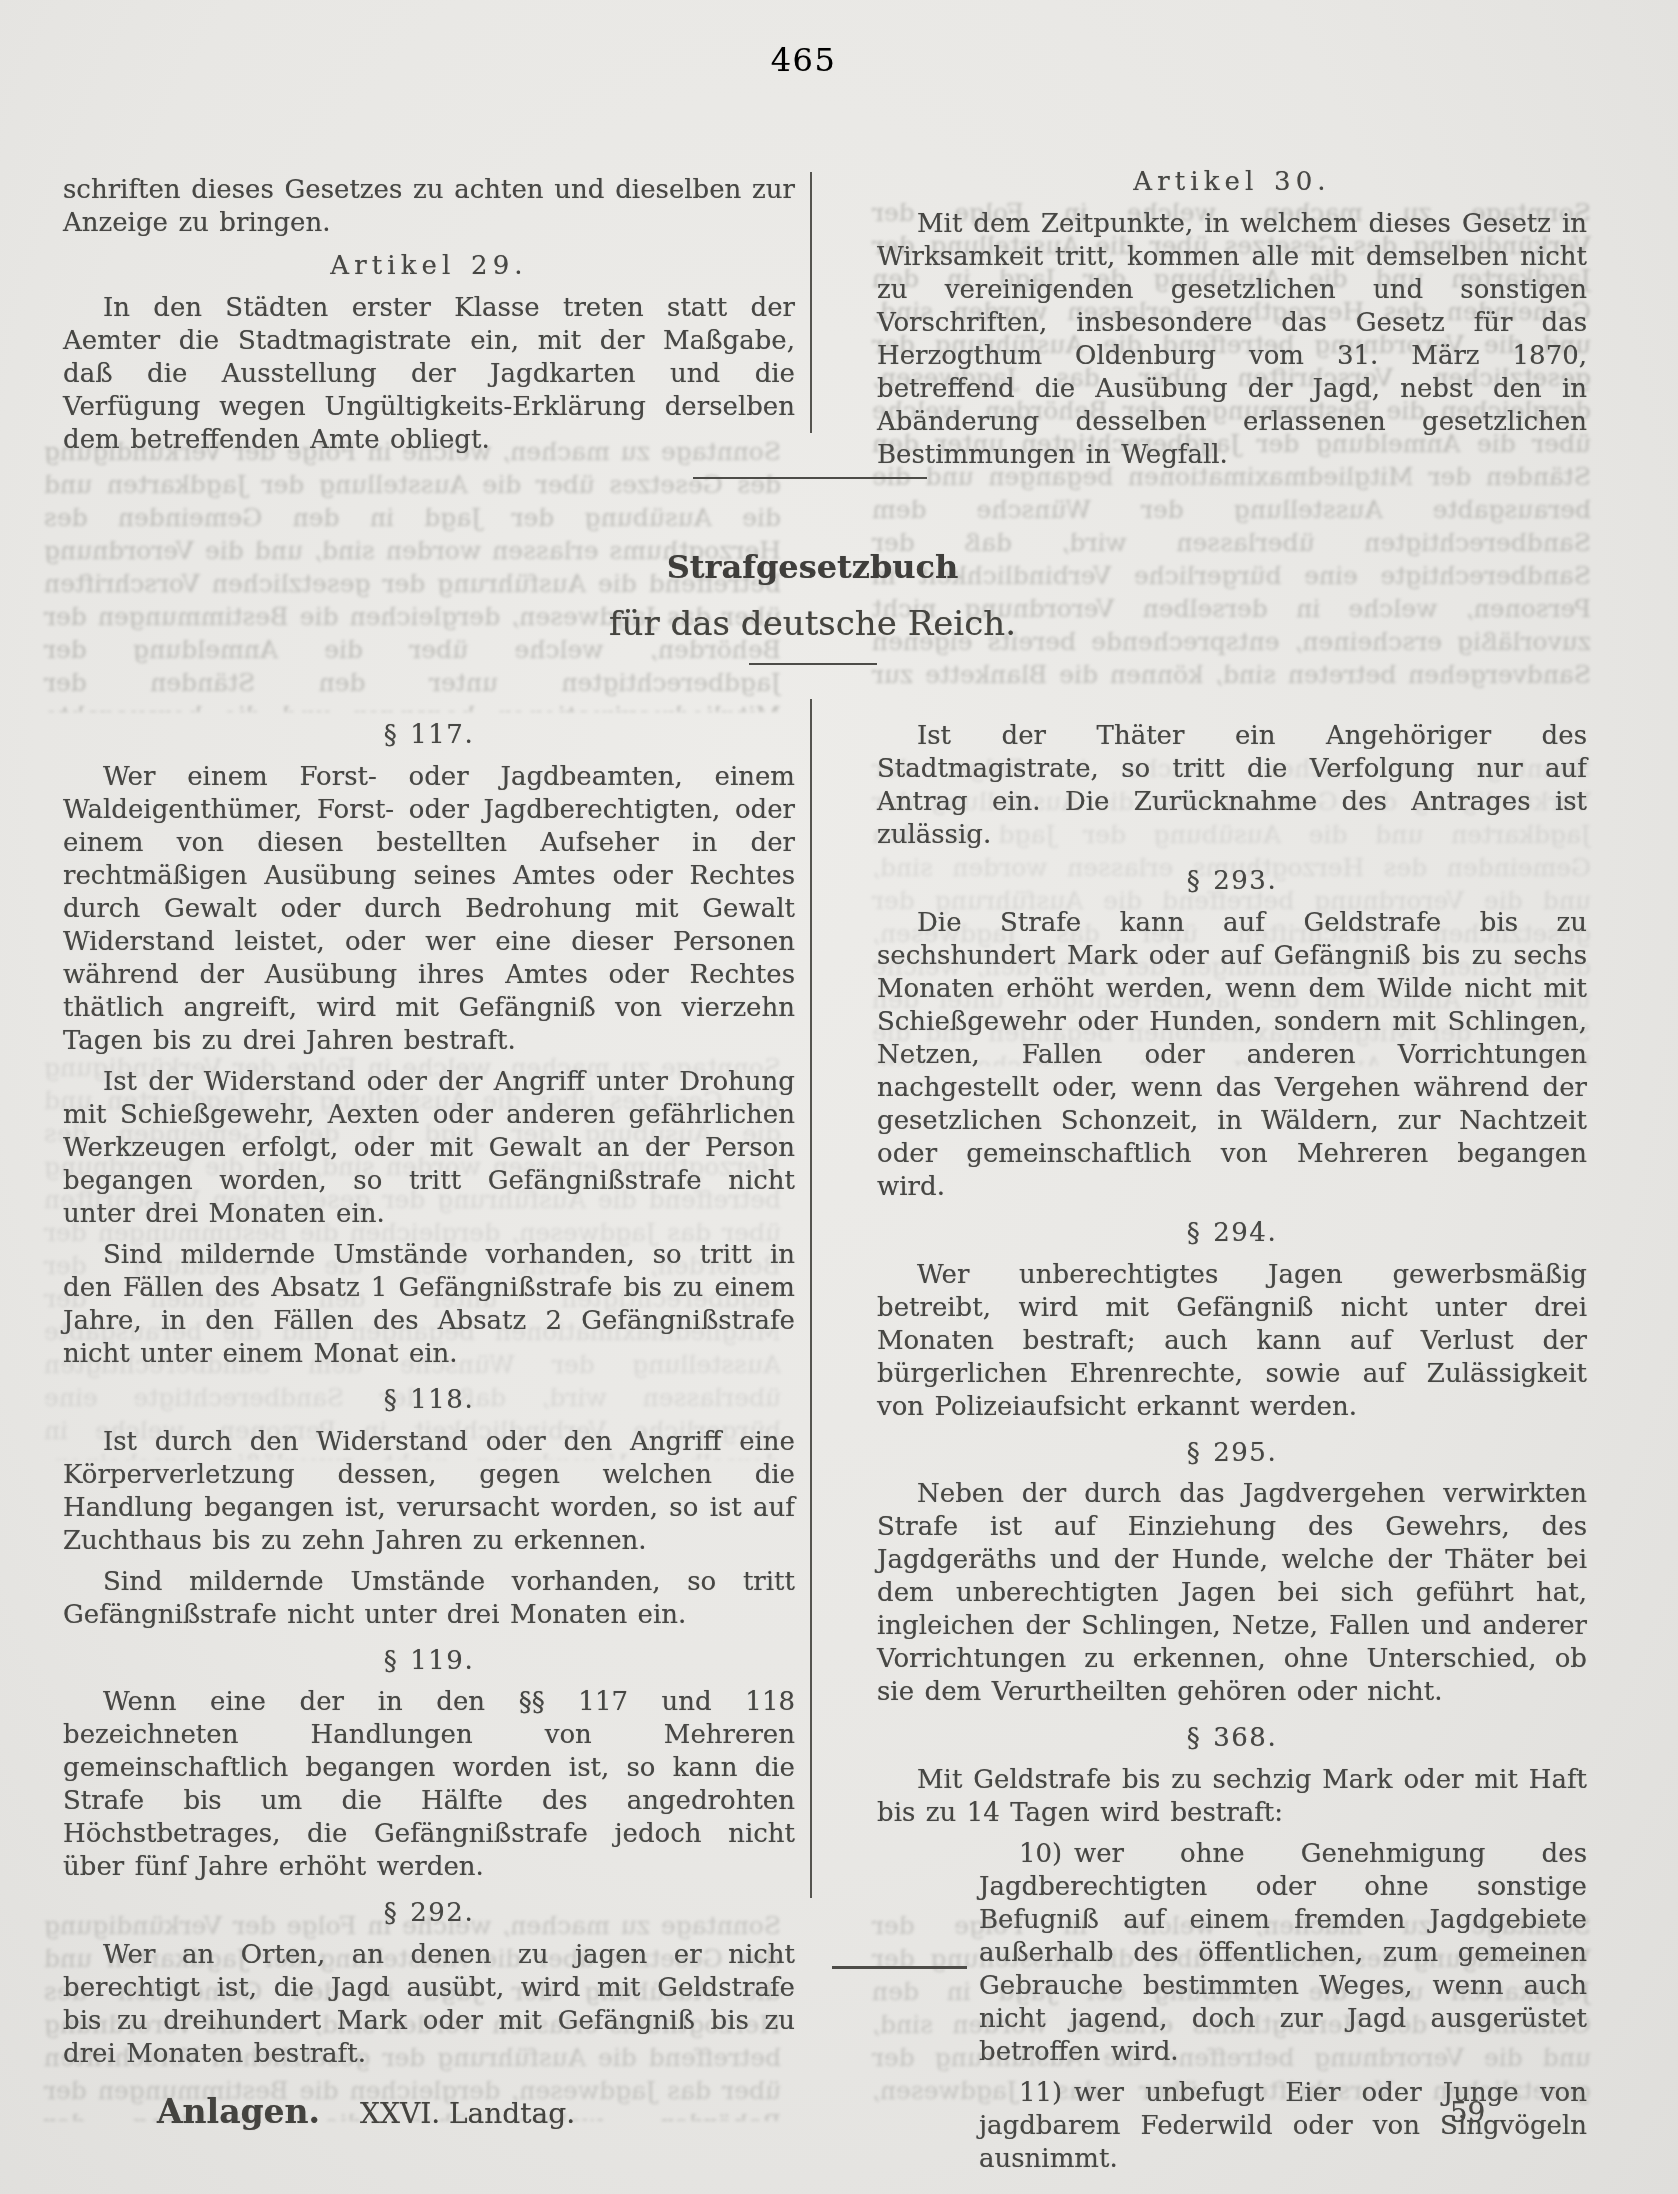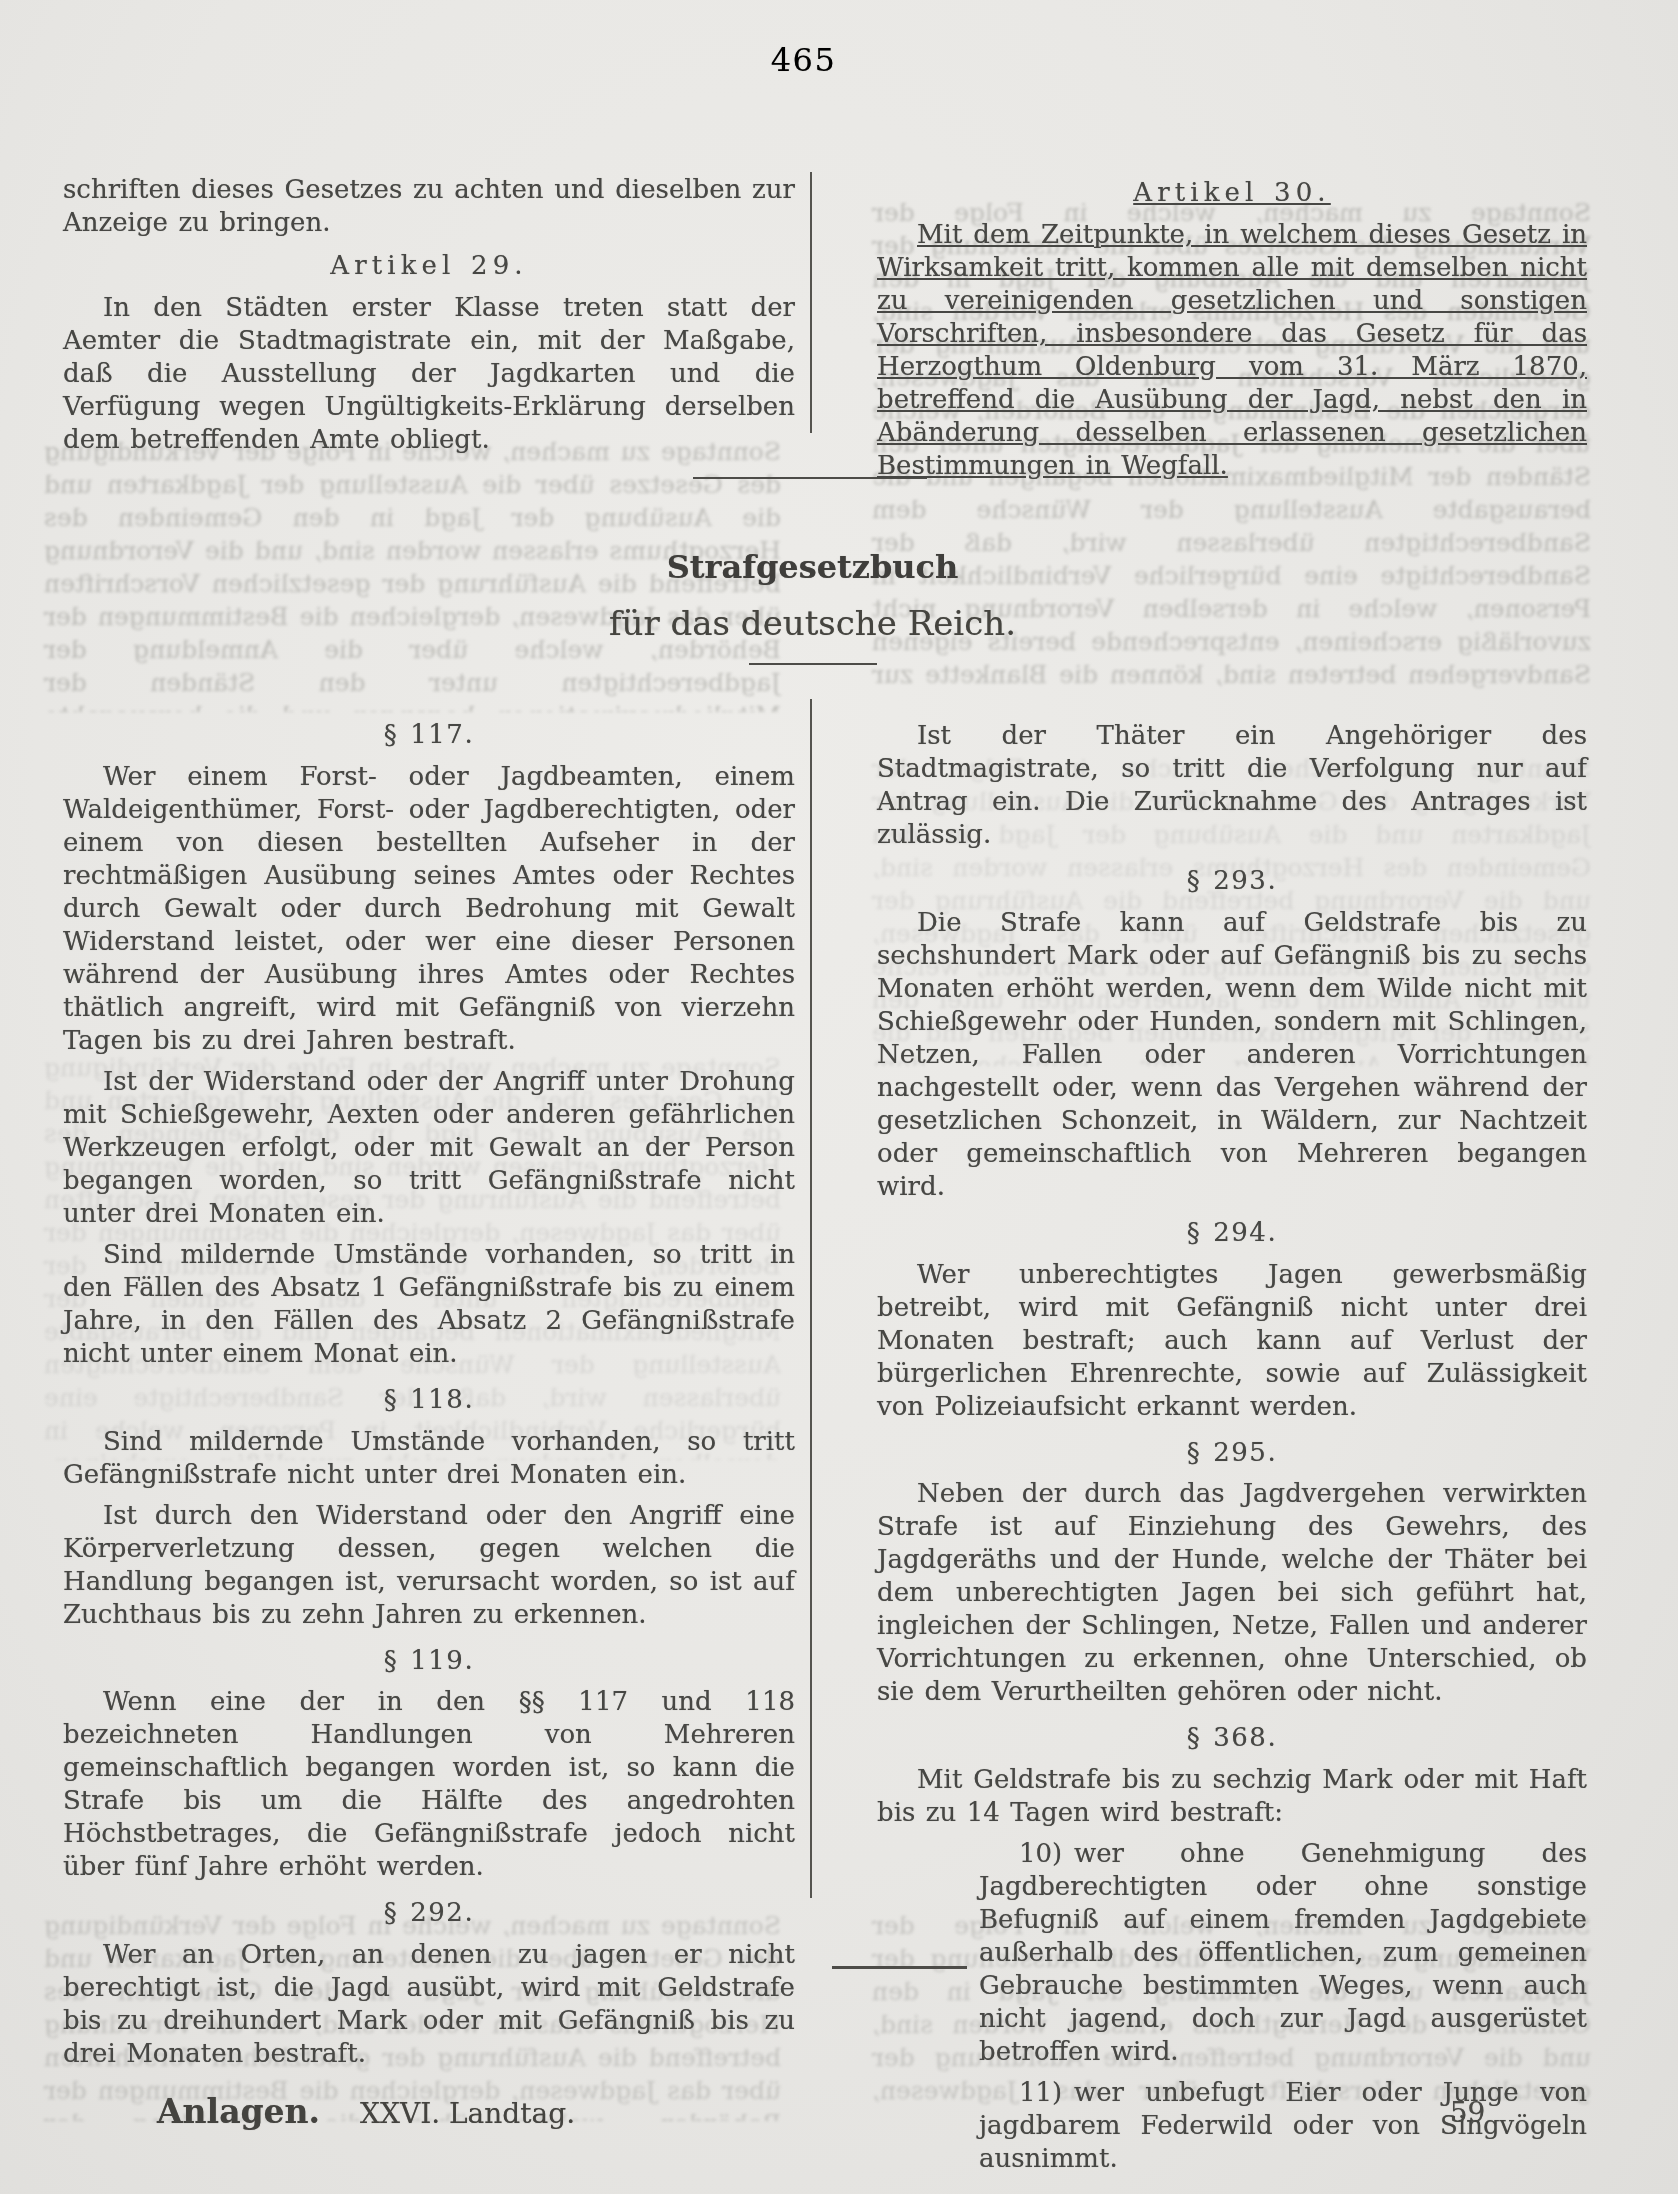--- a/index.html
+++ b/index.html
@@ -36,21 +36,21 @@
   h3.sec-head.first { margin-top: 0; }
   h3.artikel { letter-spacing: 5.1px; }
 
   
   .page-number {
     position: absolute; left: 745px; top: 41px; width: 117px;
     text-align: center; font-size: 32px; letter-spacing: 1.5px;
     color: #000000; text-shadow: 0 0 0.7px rgba(70,70,66,0.5);
   }
   .col-left-top   { position: absolute; left: 55px;   top: 165px; width: 748px; }
-  .col-right-top  { position: absolute; left: 869px; top: 176px; width: 726px; text-decoration: underline; }
+  .col-right-top  { position: absolute; left: 869px; top: 165px; width: 726px; }
   .col-left-main  { position: absolute; left: 55px;   top: 718px; width: 748px; }
   .col-right-main { position: absolute; left: 869px; top: 711px; width: 726px; }
 
   .divider { position: absolute; width: 2.2px; background: #55544f; left: 810px; }
   .divider.top  { top: 172px; height: 261px; }
   .divider.main { top: 699px; height: 1199px; }
 
   .rule { position: absolute; background: #4d4c48; }
   .end-rule      { left: 693px;  top: 477px;  width: 234px; height: 2.2px; }
   .footnote-rule { left: 832px; top: 1966px; width: 135px; height: 2.9px; }
@@ -137,22 +137,22 @@
       <p>Mit dem Zeitpunkte, in welchem dieses Gesetz in Wirksamkeit tritt, kommen alle mit demselben nicht zu vereinigenden gesetzlichen und sonstigen Vorschriften, insbesondere das Gesetz für das Herzogthum Oldenburg vom 31. März 1870, betreffend die Ausübung der Jagd, nebst den in Abänderung desselben erlassenen gesetzlichen Bestimmungen in Wegfall.</p>
     </div>
 
     <div class="col-left-main body-text">
       <h3 class="sec-head first">§ 117.</h3>
       <p>Wer einem Forst- oder Jagdbeamten, einem Waldeigenthümer, Forst- oder Jagdberechtigten, oder einem von diesen bestellten Aufseher in der rechtmäßigen Ausübung seines Amtes oder Rechtes durch Gewalt oder durch Bedrohung mit Gewalt Widerstand leistet, oder wer eine dieser Personen während der Ausübung ihres Amtes oder Rechtes thätlich angreift, wird mit Gefängniß von vierzehn Tagen bis zu drei Jahren bestraft.</p>
       <p>Ist der Widerstand oder der Angriff unter Drohung mit Schießgewehr, Aexten oder anderen gefährlichen Werkzeugen erfolgt, oder mit Gewalt an der Person begangen worden, so tritt Gefängnißstrafe nicht unter drei Monaten ein.</p>
       <p>Sind mildernde Umstände vorhanden, so tritt in den Fällen des Absatz 1 Gefängnißstrafe bis zu einem Jahre, in den Fällen des Absatz 2 Gefängnißstrafe nicht unter einem Monat ein.</p>
 
       <h3 class="sec-head">§ 118.</h3>
+      <p>Ist durch den Widerstand oder den Angriff eine Körperverletzung dessen, gegen welchen die Handlung begangen ist, verursacht worden, so ist auf Zuchthaus bis zu zehn Jahren zu erkennen.</p>
       <p>Sind mildernde Umstände vorhanden, so tritt Gefängnißstrafe nicht unter drei Monaten ein.</p>
-      <p>Ist durch den Widerstand oder den Angriff eine Körperverletzung dessen, gegen welchen die Handlung begangen ist, verursacht worden, so ist auf Zuchthaus bis zu zehn Jahren zu erkennen.</p>
 
       <h3 class="sec-head">§ 119.</h3>
       <p>Wenn eine der in den §§ 117 und 118 bezeichneten Handlungen von Mehreren gemeinschaftlich begangen worden ist, so kann die Strafe bis um die Hälfte des angedrohten Höchstbetrages, die Gefängnißstrafe jedoch nicht über fünf Jahre erhöht werden.</p>
 
       <h3 class="sec-head">§ 292.</h3>
       <p>Wer an Orten, an denen zu jagen er nicht berechtigt ist, die Jagd ausübt, wird mit Geldstrafe bis zu dreihundert Mark oder mit Gefängniß bis zu drei Monaten bestraft.</p>
     </div>
 
     <div class="col-right-main body-text">
       <p>Ist der Thäter ein Angehöriger des Stadtmagistrate, so tritt die Verfolgung nur auf Antrag ein. Die Zurücknahme des Antrages ist zulässig.</p>

